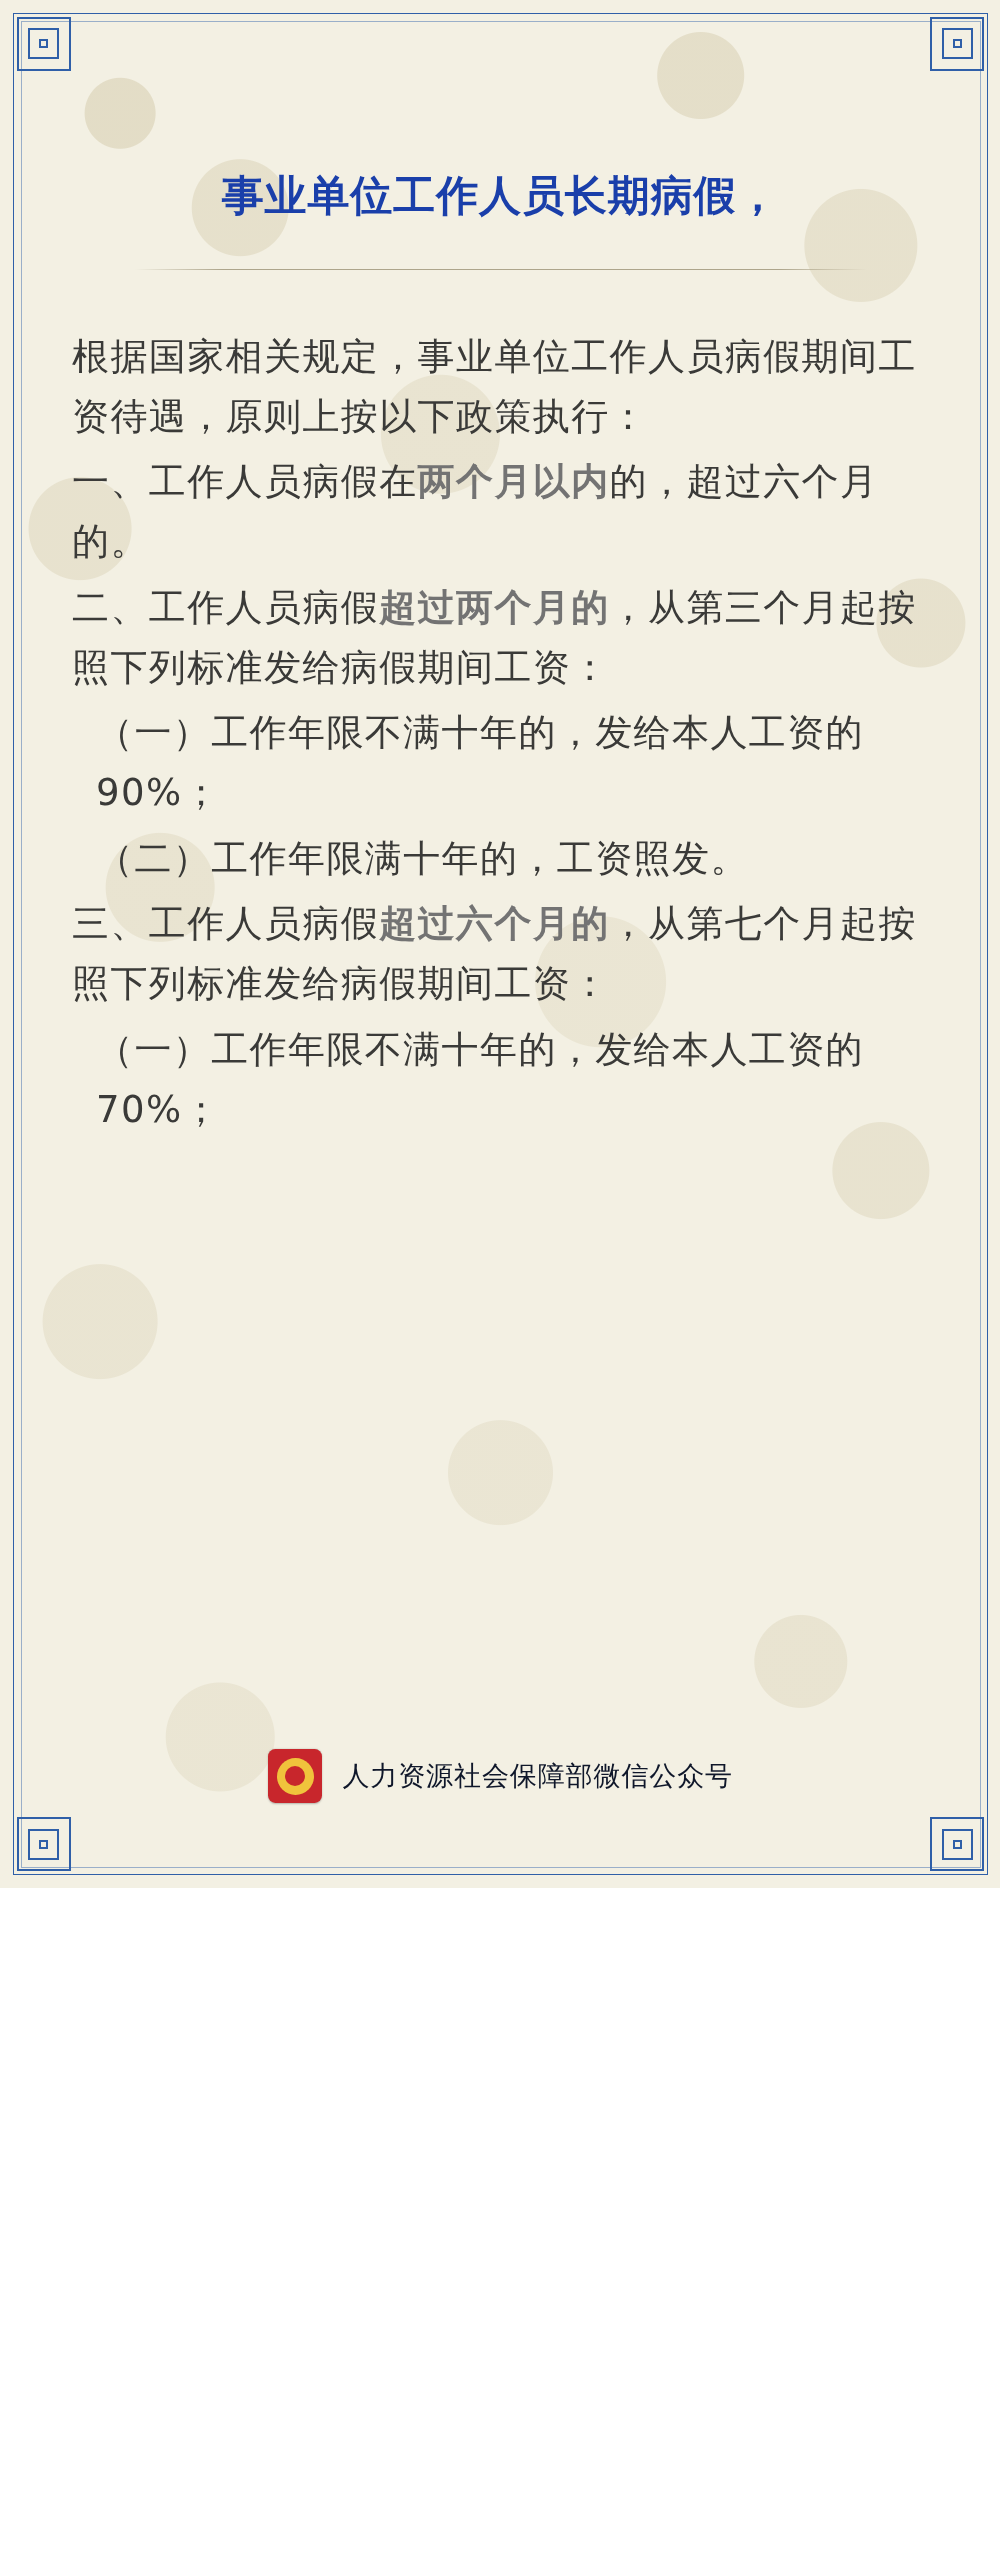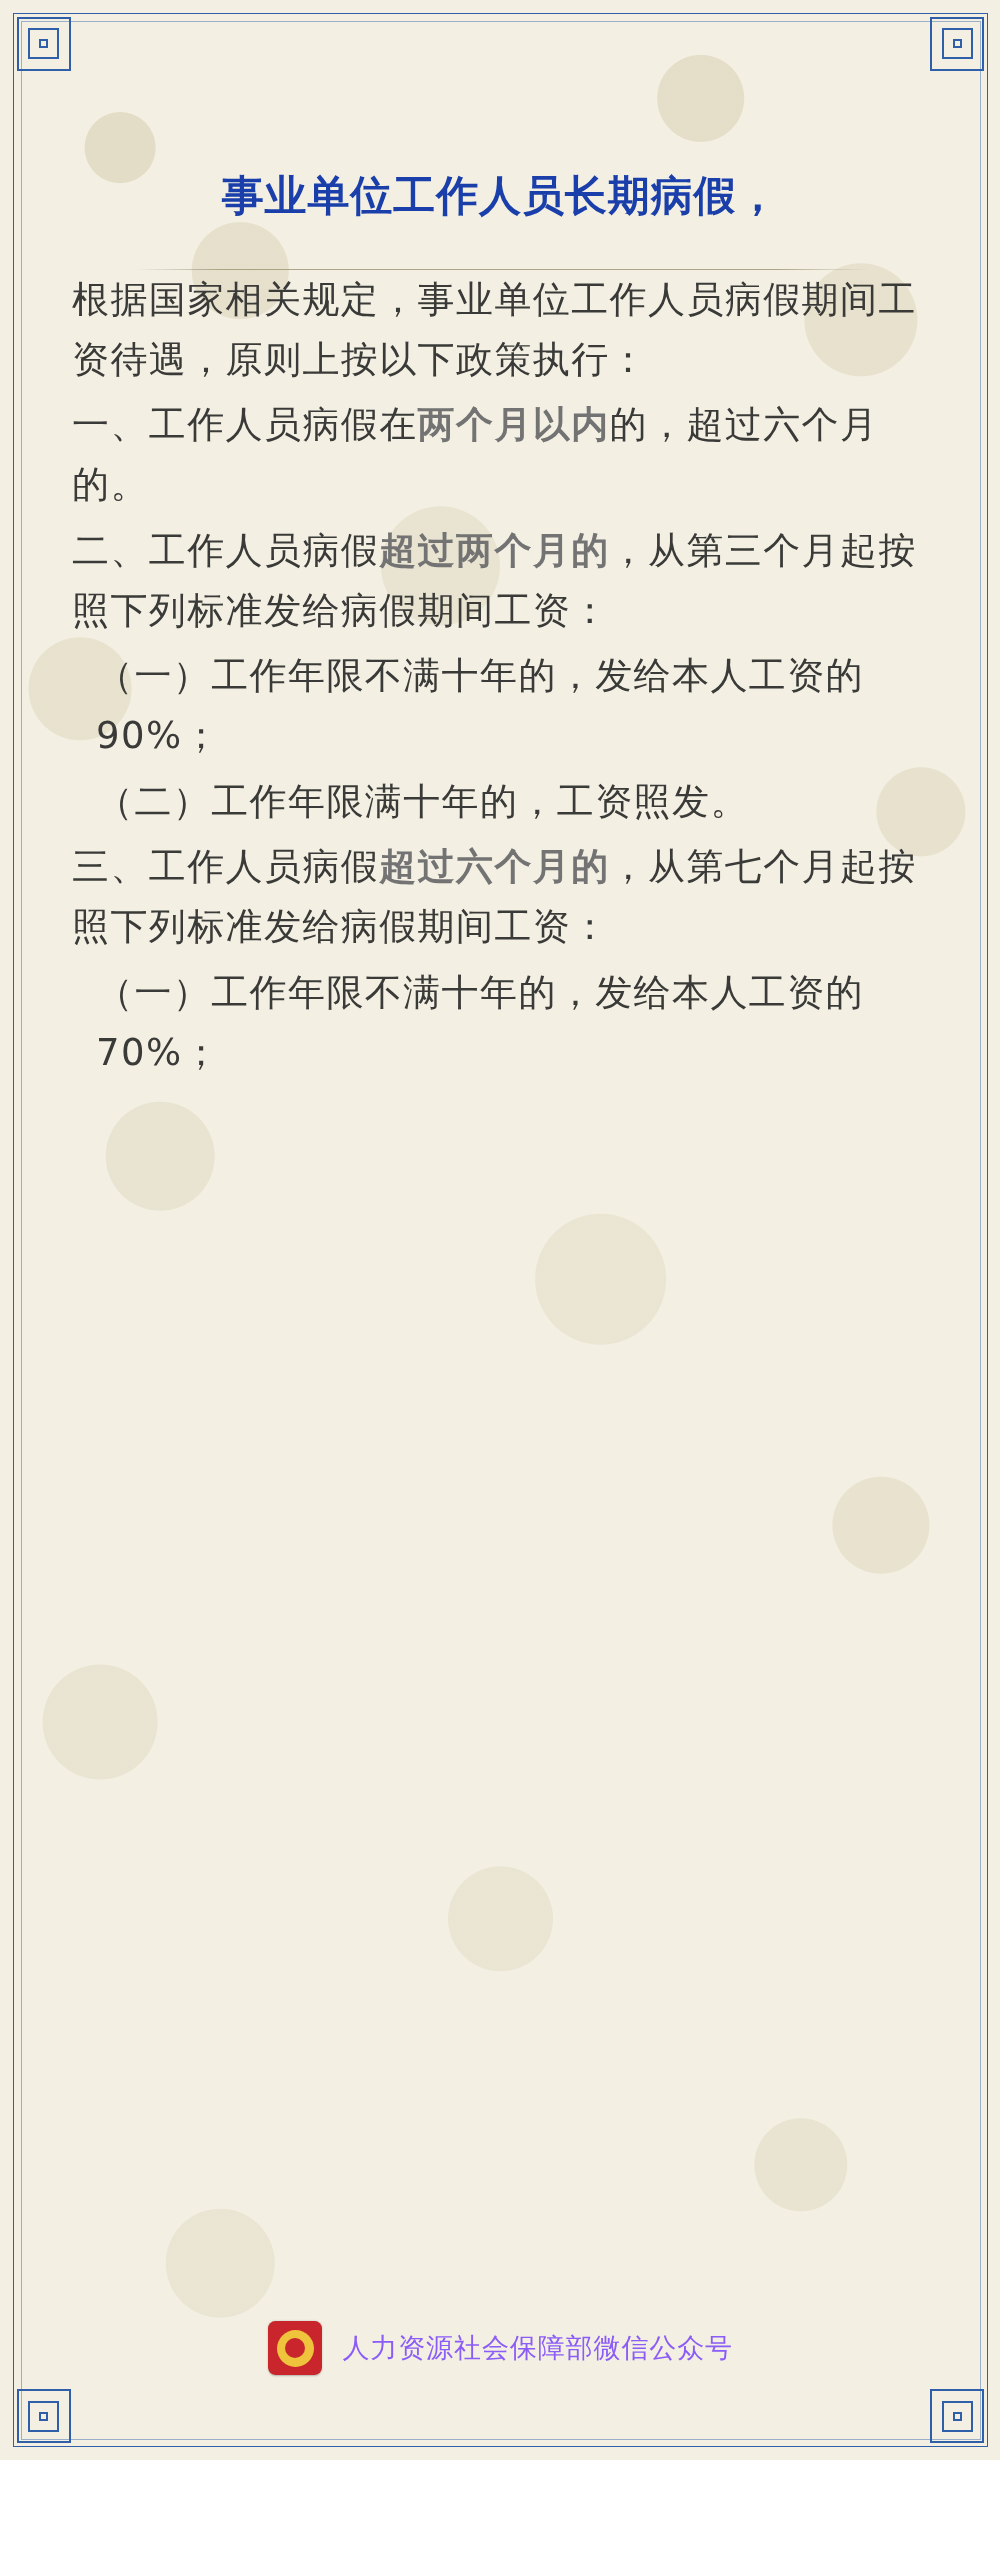--- a/index.html
+++ b/index.html
@@ -10,21 +10,21 @@
   body {
     width: 1001px;
     height: 2576px;
     font-family: "Liberation Sans", sans-serif;
     overflow: hidden;
   }
 
   .poster {
     position: relative;
     width: 1001px;
-    height: 2460px;
+    height: 1888px;
     background: #f2efe2;
     box-sizing: border-box;
     overflow: hidden;
   }
 
   
   .texture {
     position: absolute;
     inset: 0;
     background-color: #f3f0e3;
@@ -109,20 +109,21 @@
   }
 
   .divider {
     margin: 44px auto 0;
     width: 732px;
     height: 0.9px;
     background: linear-gradient(to right, rgba(150,140,110,0) 0%, rgba(150,140,110,0.75) 12%, rgba(150,140,110,0.75) 88%, rgba(150,140,110,0) 100%);
   }
 
   .body-block {
+    margin-top: 57px;
     font-family: "DejaVu Sans", "Liberation Sans", sans-serif;
     font-size: 37px;
     line-height: 1.62;
     color: #3a3a38;
     letter-spacing: 1.4px;
   }
   .para {
     margin: 0 0 5.6px 0;
     text-indent: 0;
   }
@@ -166,21 +167,21 @@
     content: "";
     position: absolute;
     left: 8.3px; top: 8.3px;
     width: 20.4px; height: 20.4px;
     border-radius: 50%;
     background: #c8262c;
   }
   .footer-text {
     font-family: "DejaVu Sans", "Liberation Sans", sans-serif;
     font-size: 27px;
-    color: #8b5cf6;
+    color: #0f172a;
     letter-spacing: 0.9px;
     text-align: right;
   }
 </style>
 </head>
 <body>
 
 <div class="poster">
   <div class="texture"></div>
 

